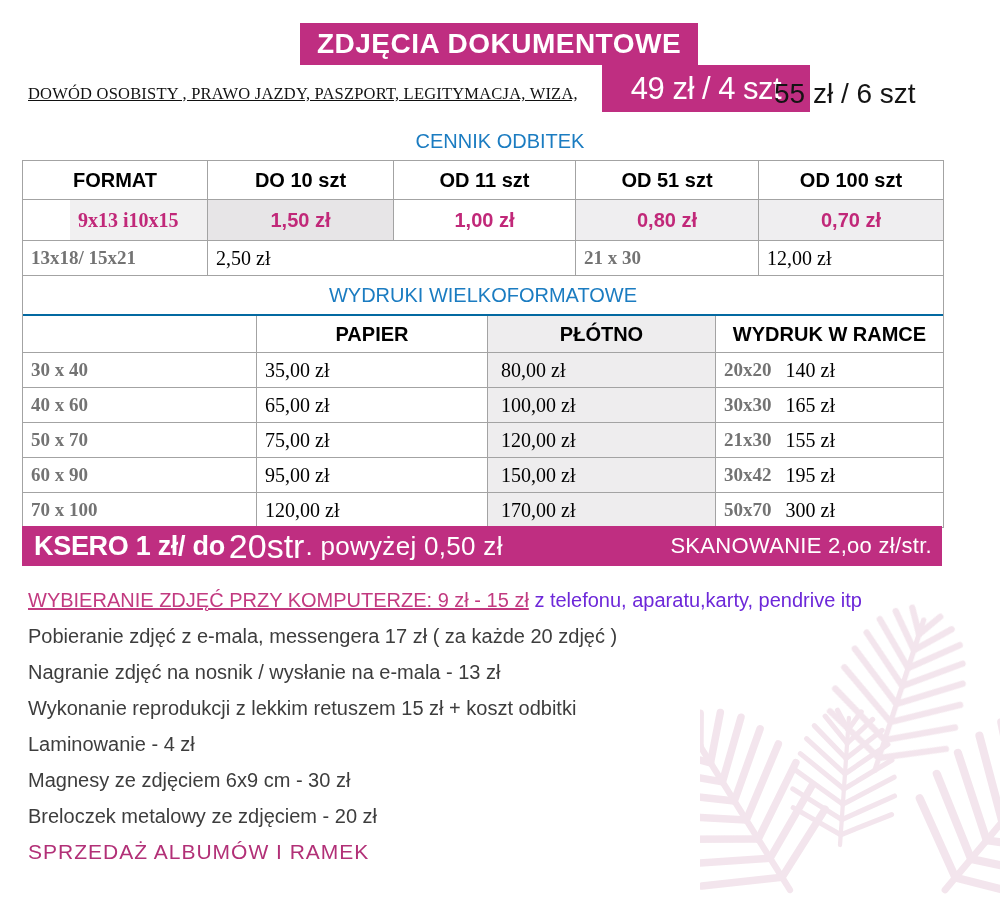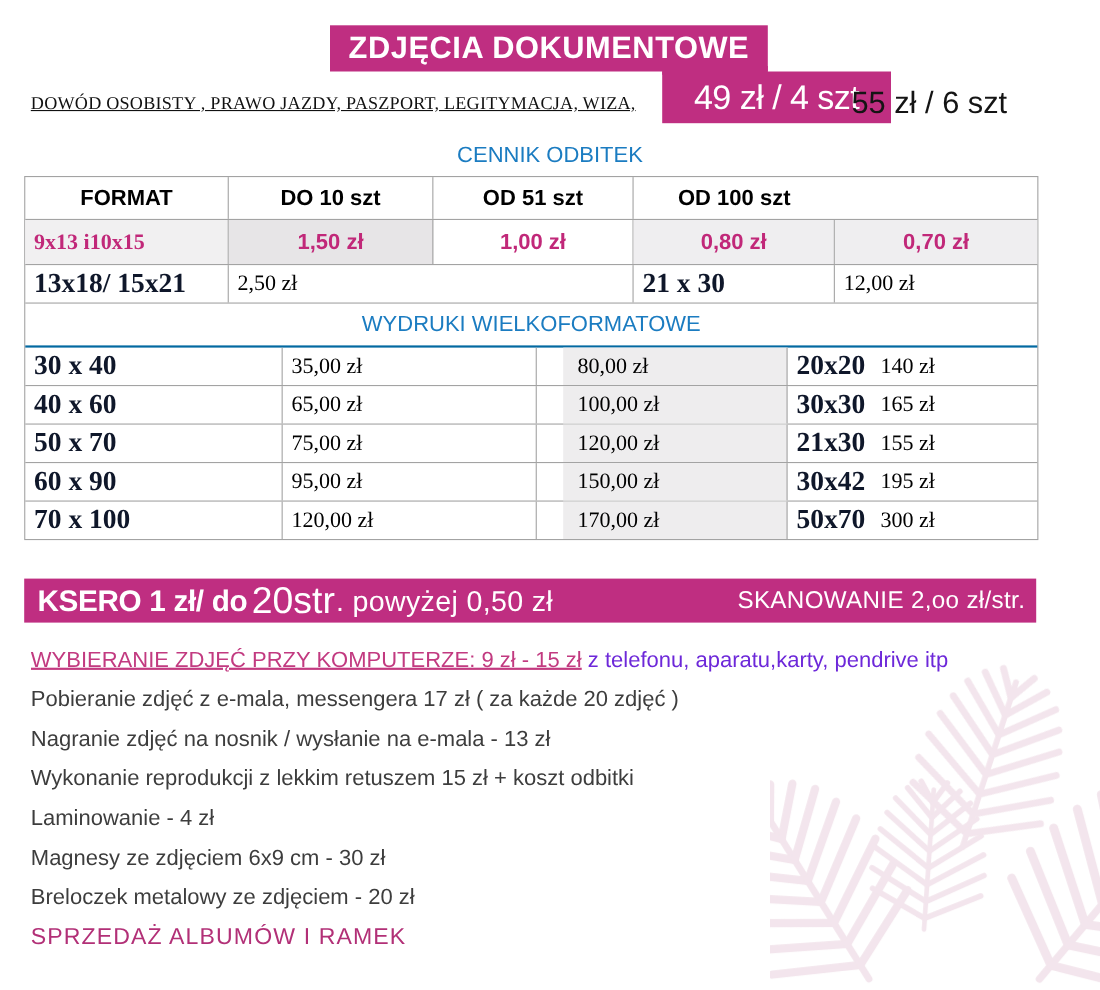--- a/index.html
+++ b/index.html
@@ -50,35 +50,35 @@
   .padl{padding-left:8px;}
 
   .t1-head{height:38px;}
   .t1-head .cell{font-weight:bold;font-size:20px;color:#000;}
   .t1-row1{height:40px;}
   .t1-row1 .cell{font-weight:bold;font-size:20px;color:#c12879;}
   .c-gray-a{background:#f1f0f1;}
   .c-gray-b{background:#e7e5e7;}
   .c-gray-c{background:#efeef0;}
   .fmt-serif{
-    font-family:"Liberation Serif",serif;font-size:24px;font-weight:normal;
+    font-family:"Liberation Serif",serif;font-size:24px;font-weight:normal;margin-left:47px;
   }
   .fmt-serif b{font-weight:bold;}
   .t1-row2{height:34px;}
-  .serif-bold{font-family:"Liberation Serif",serif;font-weight:bold;font-size:25px;color:#0f172a;}
+  .serif-bold{font-family:"Liberation Serif",serif;font-weight:bold;font-size:19px;color:#737373;}
   .serif-reg{font-family:"Liberation Serif",serif;font-weight:normal;font-size:20px;color:#000;}
 
   .bluebar{height:38px;display:flex;align-items:center;justify-content:center;border-bottom:2px solid #0369a1;}
 
   .t2-head{height:36px;}
   .t2-head .cell{font-weight:bold;font-size:20px;color:#000;}
   .t2-row{height:34px;}
   .canvas-col{background:#eeedee;}
   .frame-price{margin-left:14px;}
-  .canvas-pad{padding-left:13px;margin-left:24px;}
+  .canvas-pad{padding-left:13px;}
 
   
   .banner{
     left:22px;top:526px;width:920px;height:40px;background:#bf2e81;color:#fff;
     display:flex;align-items:center;padding:0 10px 0 12px;box-sizing:border-box;
     white-space:nowrap;
   }
   .ksero-bold{font-weight:bold;font-size:27px;letter-spacing:-.3px;}
   .ksero-large{font-size:34px;font-weight:normal;margin:0 1px 0 4px;}
   .ksero-rest{font-size:26px;font-weight:normal;letter-spacing:.3px;}
@@ -119,20 +119,21 @@
 <div class="abs price4-box">49 zł / 4 szt</div>
 <div class="abs price6">55 zł / 6 szt</div>
 
 <div class="abs blue-title cennik-title">CENNIK ODBITEK</div>
 
 <div class="abs pricing-block">
 
   <div class="grid-row t1-cols t1-head">
     <div class="cell center">FORMAT</div>
     <div class="cell center">DO 10 szt</div>
+    <div class="cell center">OD 11 szt</div>
     <div class="cell center">OD 51 szt</div>
     <div class="cell center">OD 100 szt</div>
   </div>
 
   <div class="grid-row t1-cols t1-row1">
     <div class="cell padl c-gray-a fmt-serif">
       <span>9x13 i </span>
       <b>10x15</b>
     </div>
     <div class="cell center c-gray-b">1,50 zł</div>
@@ -145,20 +146,26 @@
     <div class="cell padl serif-bold">13x18/ 15x21</div>
     <div class="cell padl serif-reg">2,50 zł</div>
     <div class="cell padl serif-bold">21 x 30</div>
     <div class="cell padl serif-reg">12,00 zł</div>
   </div>
 
   <div class="bluebar">
     <span class="blue-title">WYDRUKI WIELKOFORMATOWE</span>
   </div>
 
+  <div class="grid-row t2-cols t2-head">
+    <div class="cell"></div>
+    <div class="cell center">PAPIER</div>
+    <div class="cell center canvas-col">PŁÓTNO</div>
+    <div class="cell center">WYDRUK W RAMCE</div>
+  </div>
 
   <div class="grid-row t2-cols t2-row">
     <div class="cell padl serif-bold">30 x 40</div>
     <div class="cell padl serif-reg">35,00 zł</div>
     <div class="cell serif-reg canvas-col canvas-pad">80,00 zł</div>
     <div class="cell padl">
       <span class="serif-bold">20x20</span>
       <span class="serif-reg frame-price">140 zł</span>
     </div>
   </div>

